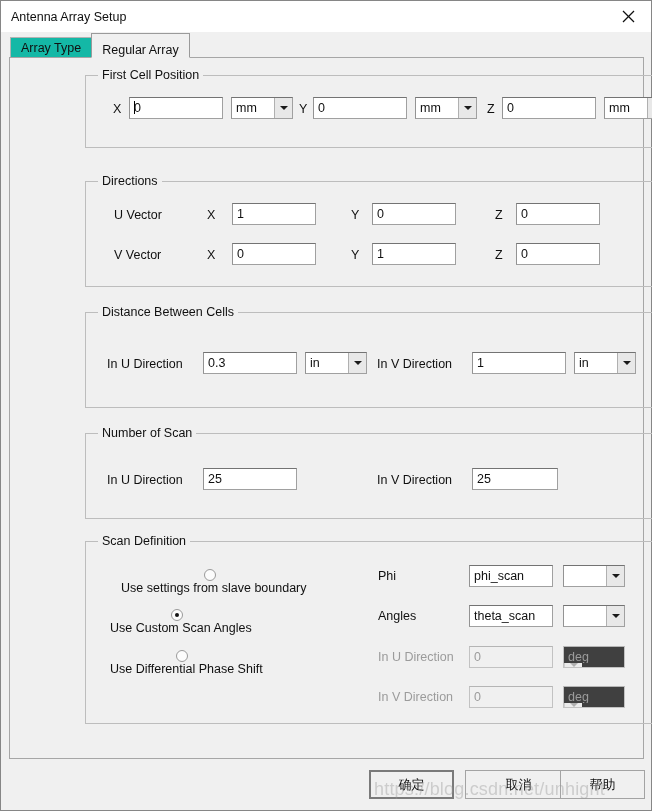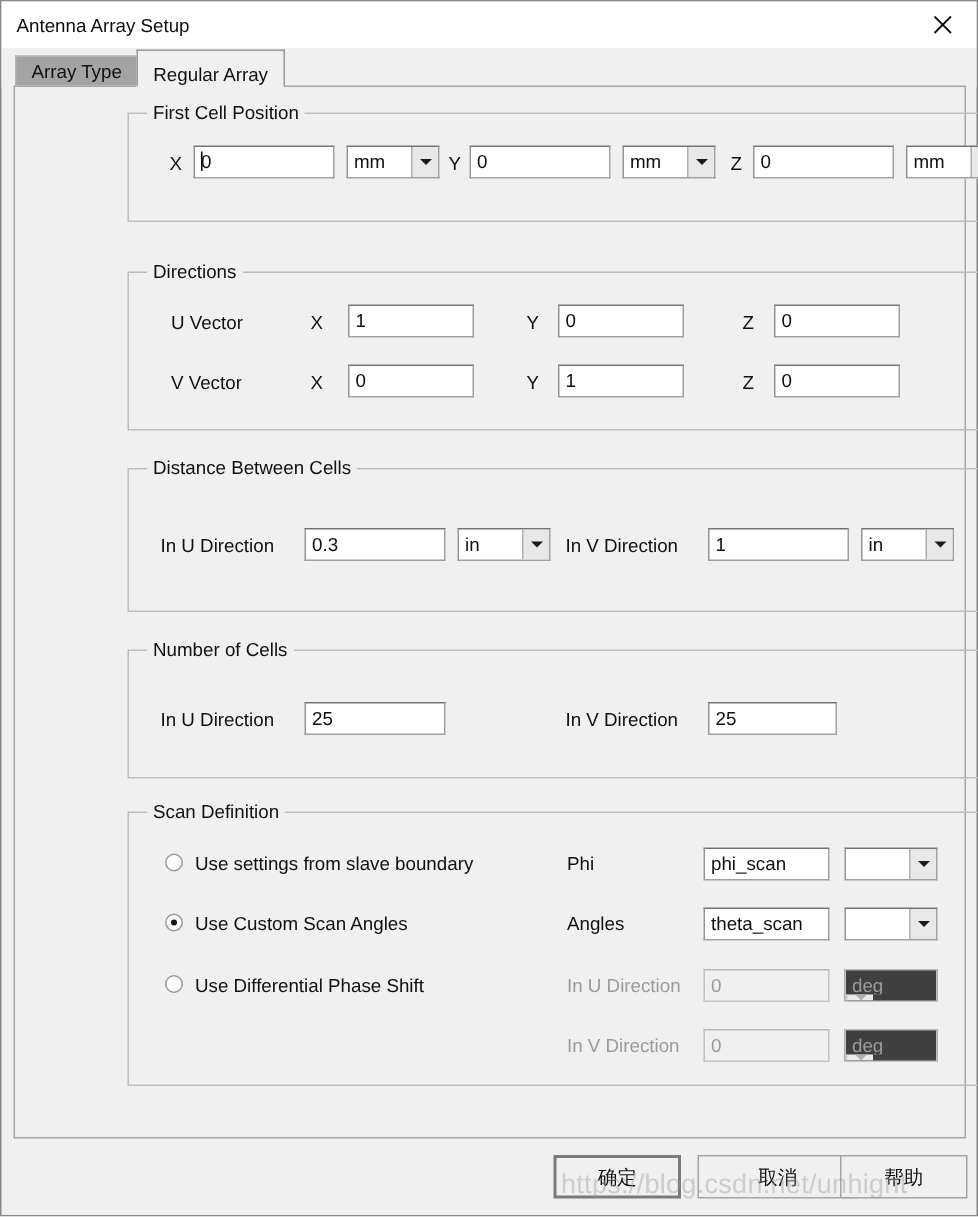--- a/index.html
+++ b/index.html
@@ -60,21 +60,21 @@
     box-sizing: border-box;
     background: #f0f0f0;
     border: 1px solid #a0a0a0;
     border-bottom: none;
     margin-right: -1px;
     position: relative;
     cursor: default;
     color: #101010;
   }
   .tab.inactive {
-    background: #a3a3a3;
+    background: #14b8a6;
     border-color: #b3b3b3;
     height: 21px;
   }
   .tab.active {
     background: #f0f0f0;
     border-color: #9a9a9a;
     height: 25px;
     z-index: 3;
     border-bottom: 1px solid #f0f0f0;
     align-items: flex-end;
@@ -195,22 +195,23 @@
     border-top-color: #b5b5b5;
     flex-direction: column;
   }
   .combo.disabled .cval { color: #9b9b9b; }
   .combo.disabled .cbtn { background: #ececec; border-left-color: #cfcfcf; }
   .combo.disabled .cbtn .arrow { border-top-color: #b0b0b0; }
 
   
   .radio {
     position: absolute;
-    display: flex; 
-    white-space: nowrap;
+    display: flex; align-items: center;
+    white-space: nowrap;
+    flex-direction: column;
   }
   .radio .dot {
     width: 12px; height: 12px;
     border-radius: 50%;
     border: 1px solid #9a9a9a;
     background: #fcfcfc;
     box-sizing: border-box;
     position: relative;
     margin-right: 8px;
     flex: 0 0 auto;
@@ -355,21 +356,21 @@
         <div class="txt" style="left:386px; top:39px; width:94px;"><span>1</span></div>
         <div class="combo" style="left:488px; top:39px; width:62px;">
           <span class="cval">in</span>
           <span class="cbtn">
               <span class="arrow"></span>
             </span>
         </div>
       </div>
 
       <div class="group" style="left:28px; top:375px; width:574px; height:86px;">
-        <span class="group-title">Number of Cells</span>
+        <span class="group-title">Number of Scan</span>
 
         <span class="lbl" style="left:21px; top:39px; width:88px;">In U Direction</span>
         <div class="txt" style="left:117px; top:34px; width:94px;"><span>25</span></div>
 
         <span class="lbl" style="left:291px; top:39px;">In V Direction</span>
         <div class="txt" style="left:386px; top:34px; width:86px;"><span>25</span></div>
       </div>
 
       <div class="group" style="left:28px; top:483px; width:574px; height:183px;">
         <span class="group-title">Scan Definition</span>

